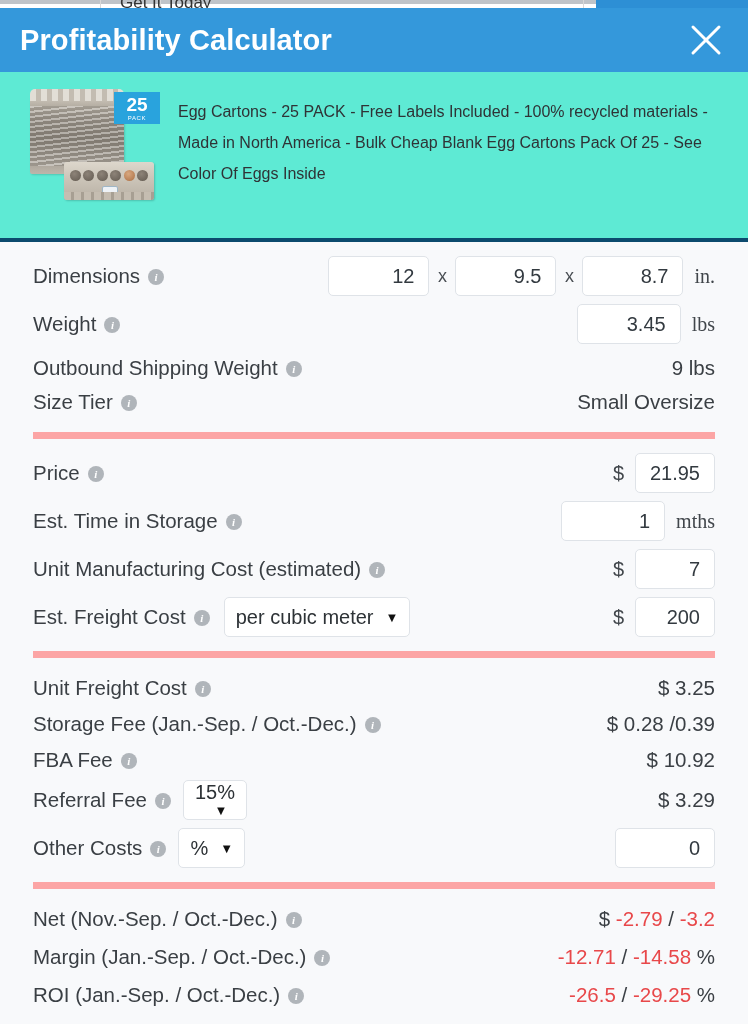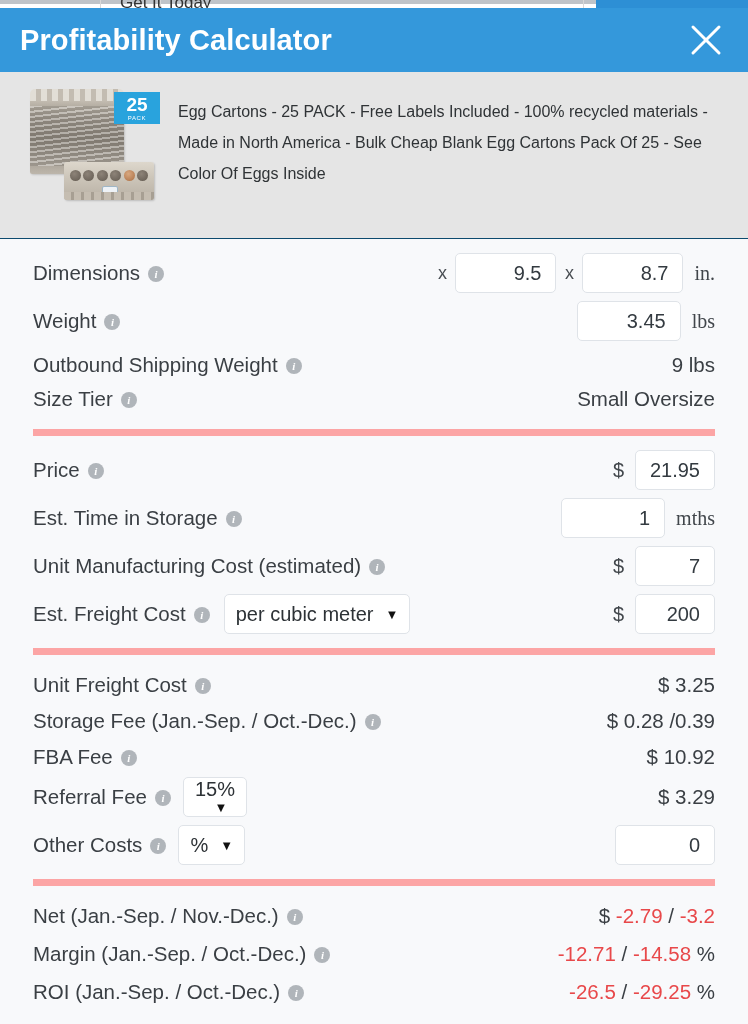--- a/index.html
+++ b/index.html
@@ -53,24 +53,24 @@
     position: absolute; right: 20px; top: 50%;
     transform: translateY(-50%);
     width: 44px; height: 44px;
     cursor: pointer;
     display: flex; align-items: center; justify-content: center;
   }
   #close-btn svg { display: block; }
 
   
   #product {
-    background: #e5e5e5;
+    background: #5eead4;
     display: flex;
     padding: 16px 24px 22px 18px;
-    border-bottom: 1px solid #0c4a6e;
+    border-bottom: 4px solid #0c4a6e;
     min-height: 150px;
   }
   #product-thumb {
     position: relative;
     width: 148px; min-width: 148px; height: 128px;
     margin-right: 12px;
   }
   .carton-stack {
     position: absolute; left: 12px; top: 8px;
     width: 94px; height: 78px;
@@ -296,20 +296,21 @@
   <div id="form-body">
 
     <div class="section">
 
       <div class="row">
         <span class="row-label">
           <span>Dimensions</span>
           <span class="info-icon">i</span>
         </span>
         <span class="row-spacer"></span>
+        <input class="txt in-dim" value="12" style="">
         <span class="x-sep">x</span>
         <input class="txt in-dim" value="9.5" style="">
         <span class="x-sep">x</span>
         <input class="txt in-dim" value="8.7" style="">
         <span class="unit">in.</span>
       </div>
 
       <div class="row">
         <span class="row-label">
           <span>Weight</span>
@@ -439,21 +440,21 @@
         </span>
         <span class="row-spacer"></span>
         <input class="txt in-other" value="0" style="">
       </div>
     </div>
 
     <div class="section">
 
       <div class="row" style="min-height:32px;margin-bottom:6px">
         <span class="row-label">
-          <span>Net (Jan.-Sep. / Nov.-Dec.)</span>
+          <span>Net (Nov.-Sep. / Oct.-Dec.)</span>
           <span class="info-icon">i</span>
         </span>
         <span class="row-spacer"></span>
         <span class="value-right neg">
           <span class="sym">$</span>
           <span class="num">-2.79</span>
           <span class="sym">/</span>
           <span class="num">-3.2</span>
         </span>
       </div>

